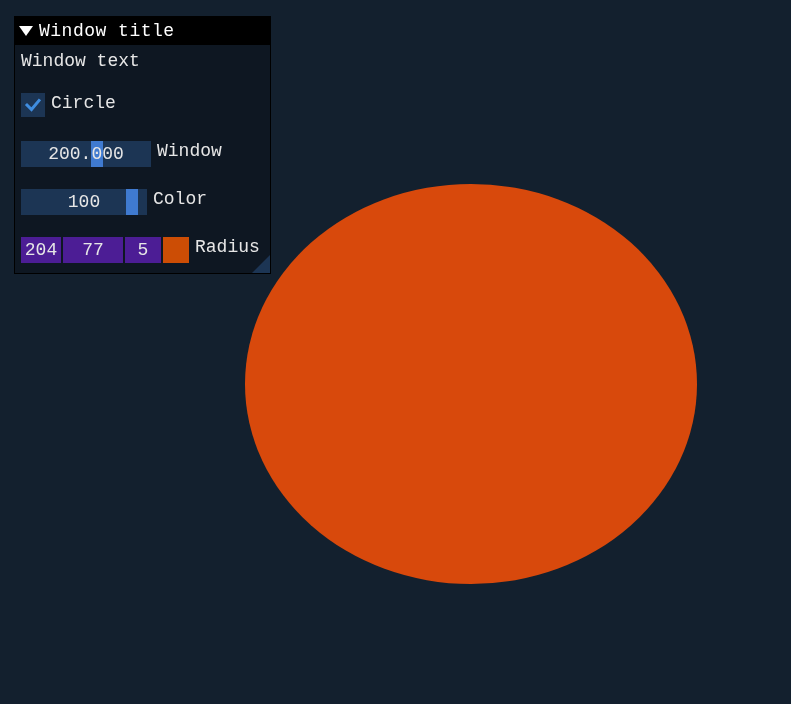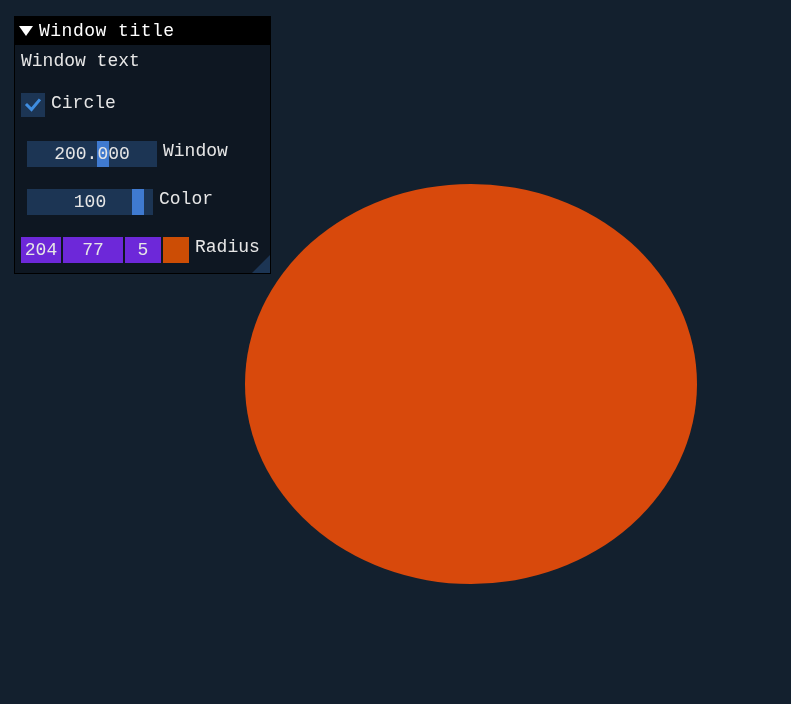--- a/index.html
+++ b/index.html
@@ -95,21 +95,20 @@
 
   .slider {
     position: relative;
     height: 26px;
     background: #1c3554;
     display: flex;
     align-items: center;
     justify-content: center;
     color: #e6e6e6;
     flex-shrink: 0;
-    margin-left: 6px;
   }
   .slider .grab {
     position: absolute;
     top: 0;
     bottom: 0;
     width: 12px;
     background: #3f7ad0;
   }
   .slider .val {
     position: relative;
@@ -119,21 +118,21 @@
   }
 
   .radius-slider { width: 130px; }
   .radius-slider .grab { left: 70px; }
 
   .sides-slider { width: 126px; }
   .sides-slider .grab { left: 105px; }
 
   .color-row .drag {
     height: 26px;
-    background: #6d28d9;
+    background: #4c1d95;
     display: flex;
     align-items: center;
     justify-content: center;
     color: #e6e6e6;
     flex-shrink: 0;
   }
   .drag-r { width: 40px; }
   .drag-g { width: 60px; }
   .drag-b { width: 36px; }
   .color-row { gap: 2px; }

